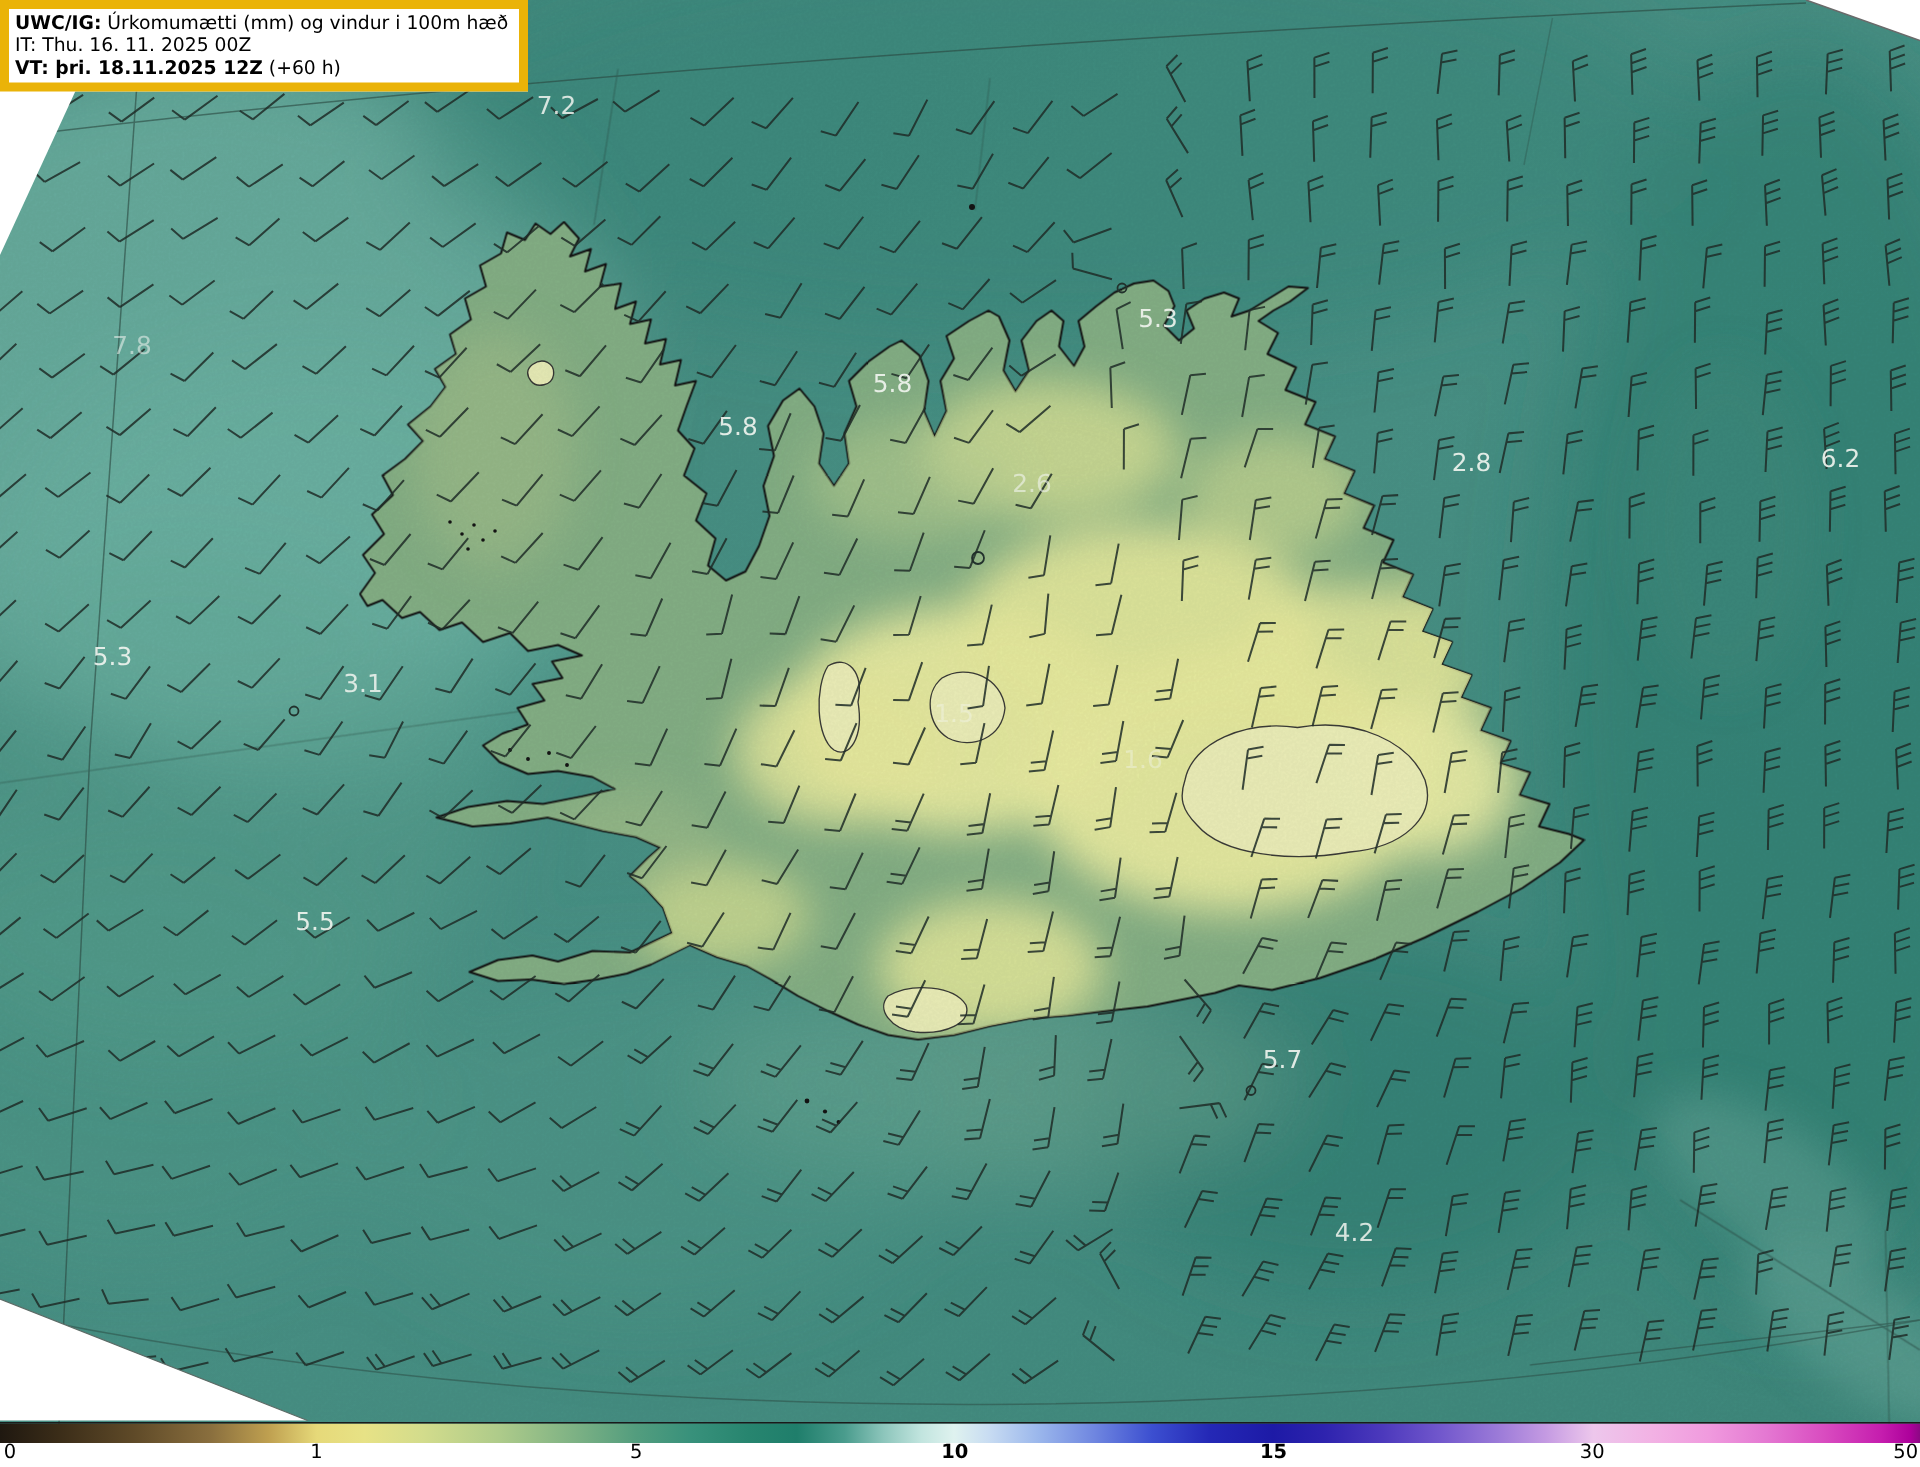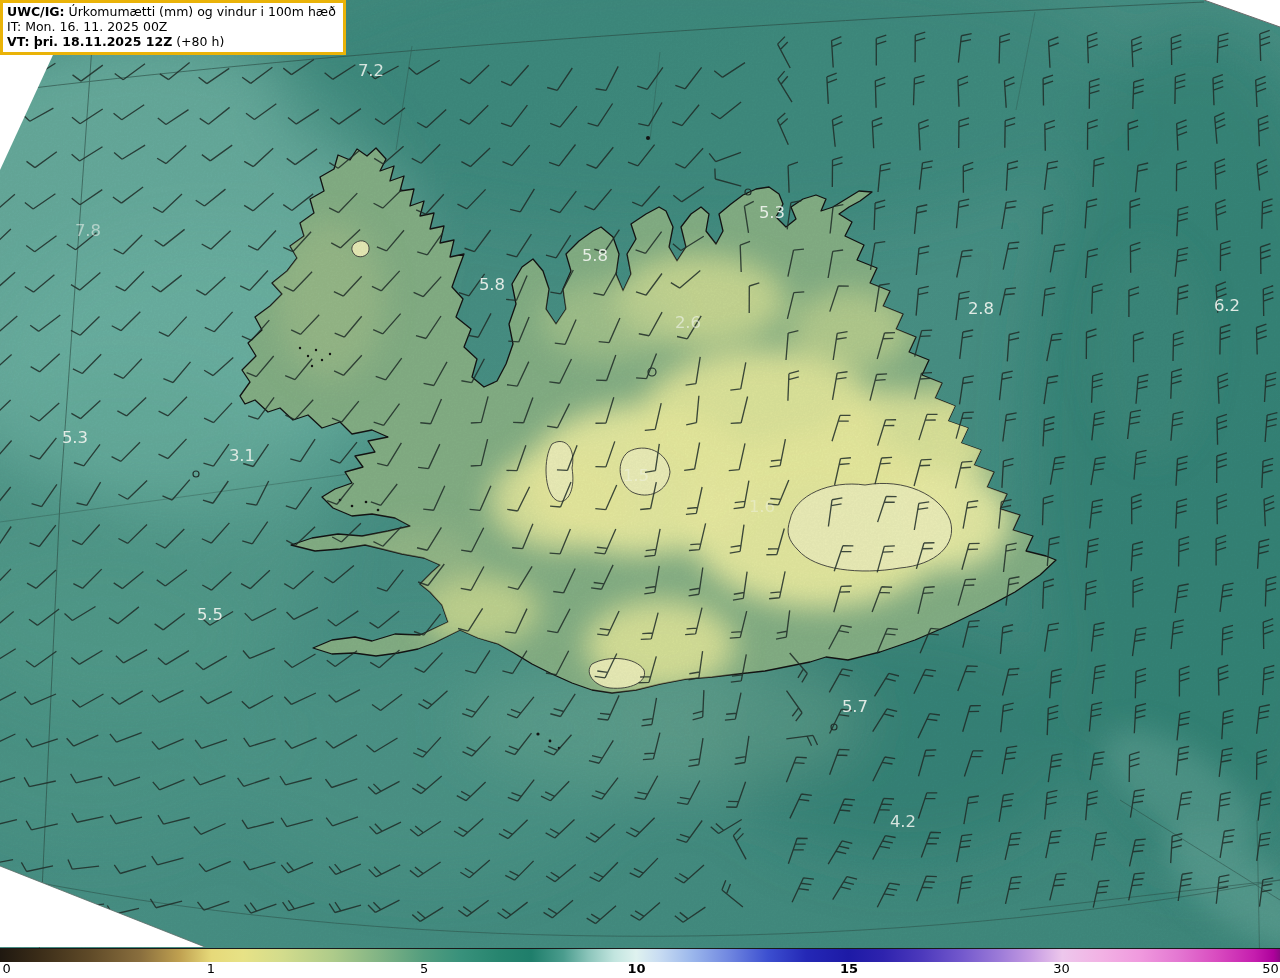--- a/index.html
+++ b/index.html
@@ -1,20 +1,20 @@
 <!DOCTYPE html>
 <html><head>
 <meta charset="utf-8">
 <style>
   html,body{margin:0;padding:0;background:#fff;}
   #frame{position:relative;width:1280px;height:978px;overflow:hidden;background:#4a9488;
          font-family:"DejaVu Sans",sans-serif;}
   #mapsvg{position:absolute;left:0;top:0;}
   
-  #titlebox{position:absolute;left:0;top:0;background:#fff;border:3px solid #eab308;
+  #titlebox{position:absolute;left:0;top:0;background:#fff;border:6px solid #eab308;
             padding:2px 7px 3px 4px;font-size:12.5px;line-height:1.18;color:#000;z-index:30;
             white-space:nowrap;}
   #titlebox .b{font-weight:bold;}
   
   #colorbar{position:absolute;left:0;top:948px;width:1280px;height:14px;z-index:20;
             border-top:1px solid #1a1a1a;box-sizing:border-box;}
   #cbticks{position:absolute;left:0;top:962px;width:1280px;height:16px;background:#fff;z-index:20;}
   #cbticks span{position:absolute;top:-1px;font-size:13px;color:#000;transform:translateX(-50%);}
   #cbticks span.first{transform:none;}
   #cbticks span.last{transform:translateX(-100%);}
@@ -782,22 +782,22 @@
       <polygon points="0,44 58,44 0,170" fill="#ffffff"></polygon>
       <polygon points="1204,0 1280,0 1280,27" fill="#ffffff"></polygon>
       <polygon points="0,866 205,947 0,947" fill="#ffffff"></polygon>
       <line x1="1204" y1="0" x2="1280" y2="27" stroke="#6a6a6a" stroke-width="1"></line>
       <line x1="0" y1="866" x2="205" y2="947" stroke="#5c6b66" stroke-width="0.8"></line>
     </g>
   </svg>
 
   <div id="titlebox">
     <div><span class="b">UWC/IG:</span><span> Úrkomumætti (mm) og vindur i 100m hæð</span></div>
-    <div>IT: Mon. 16. 11. 2025 00Z</div>
-    <div><span class="b">VT: þri. 18.11.2025 12Z</span><span> (+80 h)</span></div>
+    <div>IT: Thu. 16. 11. 2025 00Z</div>
+    <div><span class="b">VT: þri. 18.11.2025 12Z</span><span> (+60 h)</span></div>
   </div>
 
   <div id="colorbar" style="background: linear-gradient(to right, rgb(31, 24, 16) 0%, rgb(58, 44, 24) 3%, rgb(95, 74, 40) 7%, rgb(138, 111, 62) 11%, rgb(191, 160, 80) 14%, rgb(230, 217, 121) 16.5%, rgb(231, 226, 134) 19%, rgb(211, 220, 140) 22%, rgb(174, 203, 138) 26%, rgb(124, 177, 132) 30%, rgb(83, 157, 126) 33.1%, rgb(56, 145, 123) 36%, rgb(39, 133, 111) 39%, rgb(31, 126, 107) 41.5%, rgb(74, 156, 141) 44%, rgb(140, 197, 187) 46%, rgb(194, 229, 223) 48%, rgb(223, 242, 239) 49.7%, rgb(200, 220, 242) 51.5%, rgb(156, 184, 236) 54%, rgb(111, 134, 224) 57%, rgb(60, 79, 208) 60%, rgb(36, 40, 182) 63%, rgb(29, 26, 166) 66.3%, rgb(46, 35, 174) 69%, rgb(76, 57, 188) 72%, rgb(113, 87, 204) 75%, rgb(155, 122, 216) 78%, rgb(196, 154, 226) 80.5%, rgb(237, 199, 236) 83%, rgb(242, 178, 228) 86%, rgb(240, 154, 222) 89%, rgb(228, 120, 210) 92%, rgb(217, 76, 192) 95%, rgb(197, 29, 174) 98%, rgb(173, 1, 155) 99.5%, rgb(140, 8, 132) 100%);"></div>
   <div id="cbticks">
       <span class="first" style="left: 0.2%;">0</span>
       <span style="left: 16.48%;">1</span>
       <span style="left: 33.13%;">5</span>
       <span style="left: 49.73%; font-weight: bold;">10</span>
       <span style="left: 66.33%; font-weight: bold;">15</span>
       <span style="left: 82.93%;">30</span>

